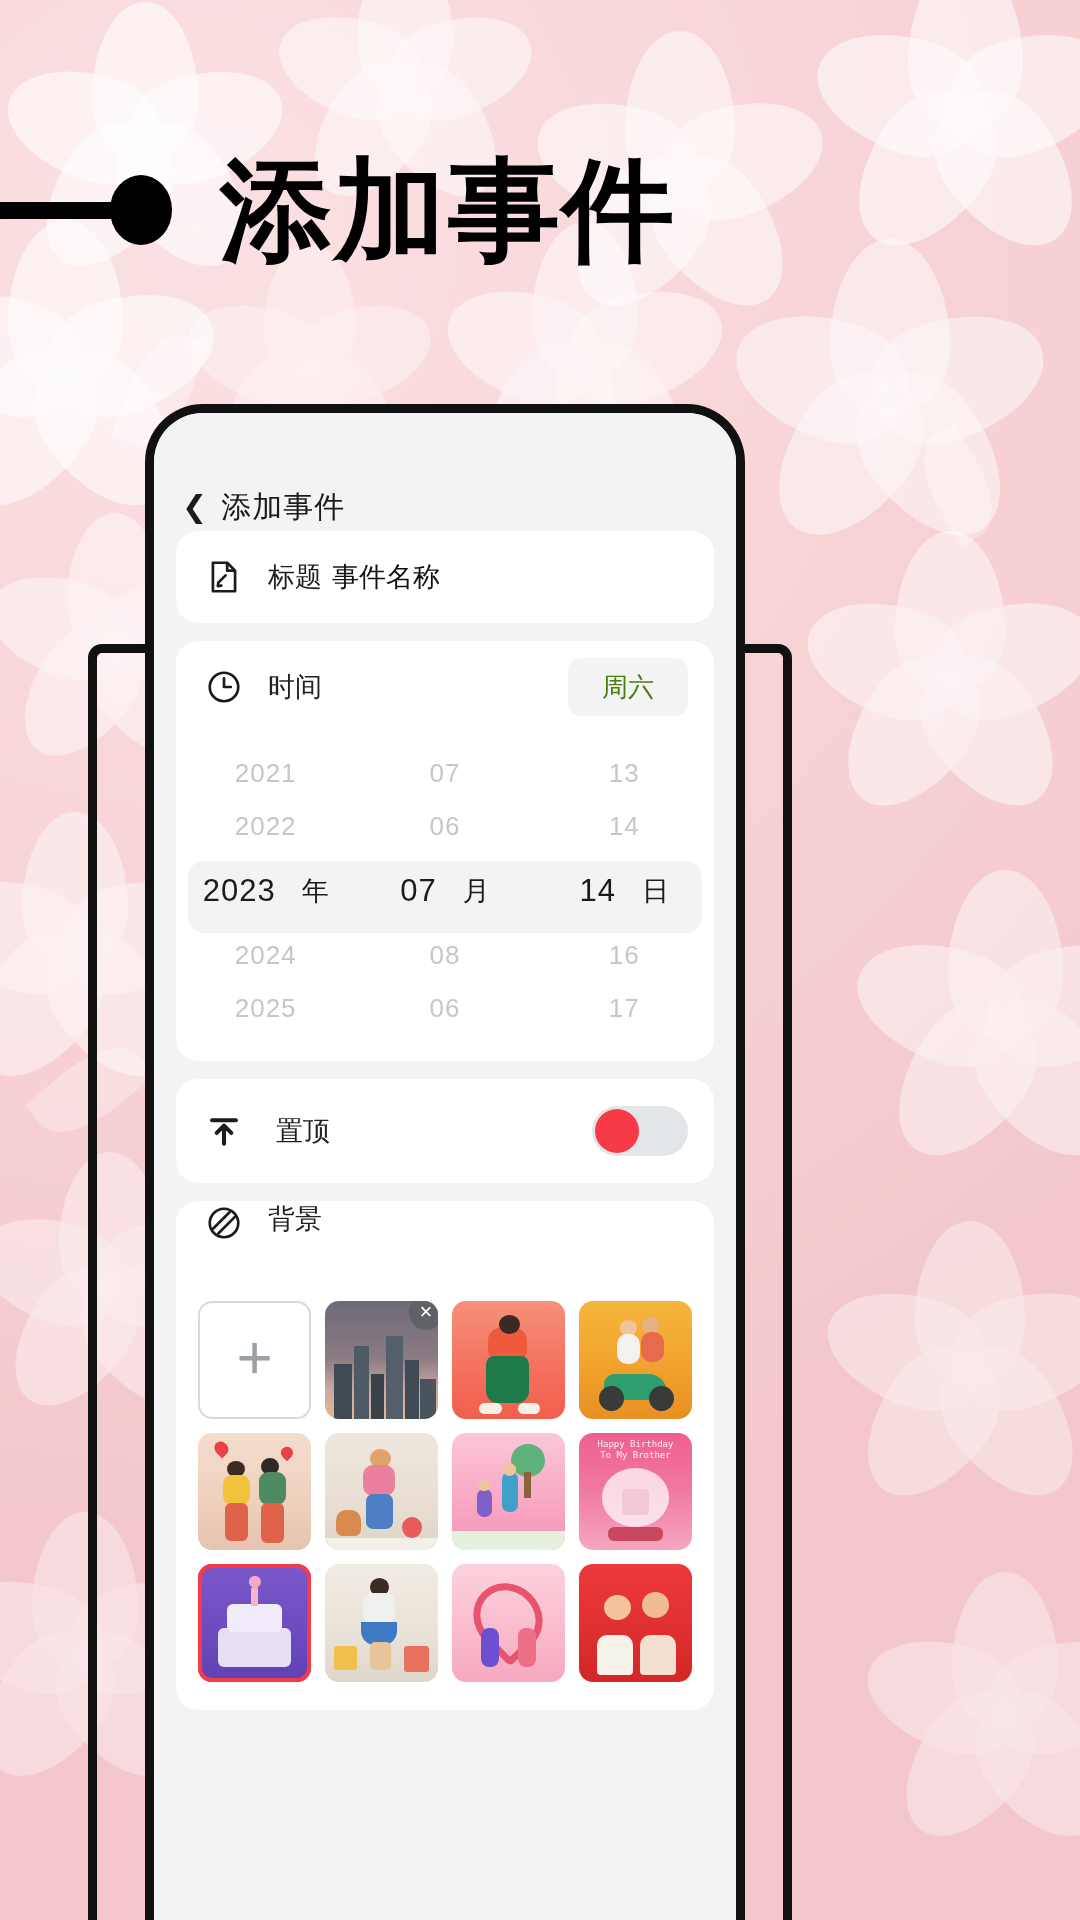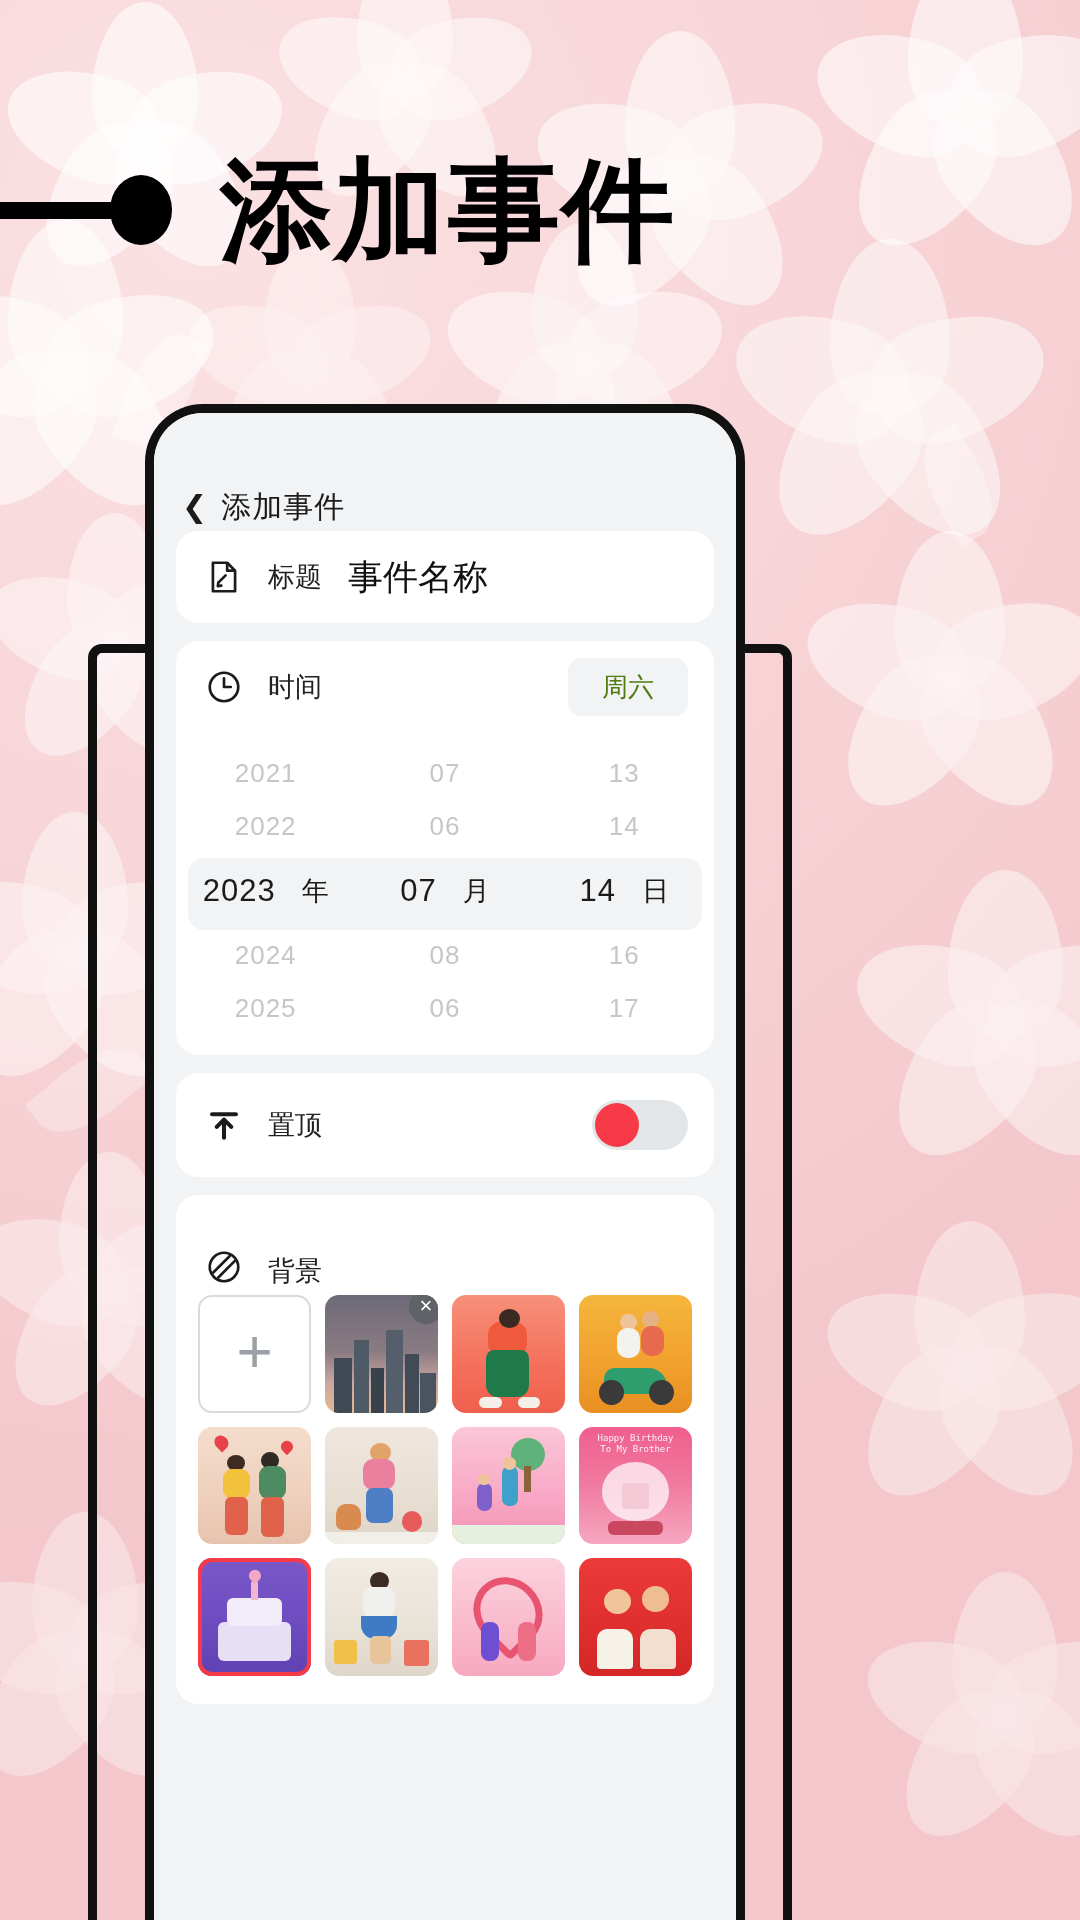--- a/index.html
+++ b/index.html
@@ -107,73 +107,73 @@
     overflow:hidden;
   }
   .row {
     display:flex; align-items:center;
     min-height:92px;
     padding:0 26px;
   }
   .ic { width:44px; height:44px; flex:0 0 44px; margin-right:22px; display:flex; align-items:center; justify-content:center; }
   .ic svg { width:38px; height:38px; display:block; }
   .lbl { font-size:27px; color:#202124; }
-  .ph  { font-size:35px; color:#111; margin-left:26px; }
+  .ph  { font-size:27px; color:#111; margin-left:10px; }
 
   
   #time-row { justify-content:flex-start; }
   #time-row .lbl { flex:0 0 auto; }
   #time-pills { margin-left:auto; display:flex; gap:16px; }
   .pill {
     background:#f1f3f4;
     border-radius:13px;
     height:58px;
     display:flex; align-items:center; justify-content:center;
     padding:0 22px;
     font-size:26px;
   }
   #pill-date { color:#f9483f; min-width:190px; }
   #pill-week { color:#4d7c0f; min-width:120px; }
 
   
-  #picker { position:relative; padding:14px 0 20px; }
+  #picker { position:relative; padding:14px 0 26px; }
   #picker-hl {
     position:absolute; left:12px; right:12px;
     top:calc(50% - 36px); height:72px;
     background:#f1f3f4; border-radius:16px;
   }
   .pkrow {
     position:relative; z-index:2;
     display:flex; align-items:center;
     height:53px;
   }
   .pkrow.mid { height:76px; }
   .pkcell { flex:1; display:flex; align-items:center; justify-content:center; }
   .pkval { font-size:26px; color:#c4c7ca; letter-spacing:1px; }
   .pkrow.mid .pkval { font-size:31px; color:#1b1b1b; }
   .pkunit { font-size:27px; color:#1b1b1b; margin-left:26px; }
 
   
-  #pin-row { min-height:104px; }
+  #pin-row { min-height:104px;gap:8px; }
   #pin-toggle {
     margin-left:auto;
     width:96px; height:50px;
     background:#e3e6e8;
     border-radius:25px;
     position:relative;
   }
   #pin-knob {
     position:absolute; left:3px; top:3px;
     width:44px; height:44px; border-radius:50%;
     background:#f73a47;
   }
 
   
   #bg-card { padding-bottom:10px; }
-  #bg-head { display:flex; align-items:flex-end; min-height:94px; padding:0 26px; }
+  #bg-head { display:flex; align-items:flex-start; min-height:94px; padding:0 26px; }
   #bg-grid {
     display:grid;
     grid-template-columns:repeat(4,1fr);
     gap:14px;
     padding:6px 22px 18px;
   }
   .thumb {
     position:relative;
     aspect-ratio:1/1.04;
     border-radius:14px;

